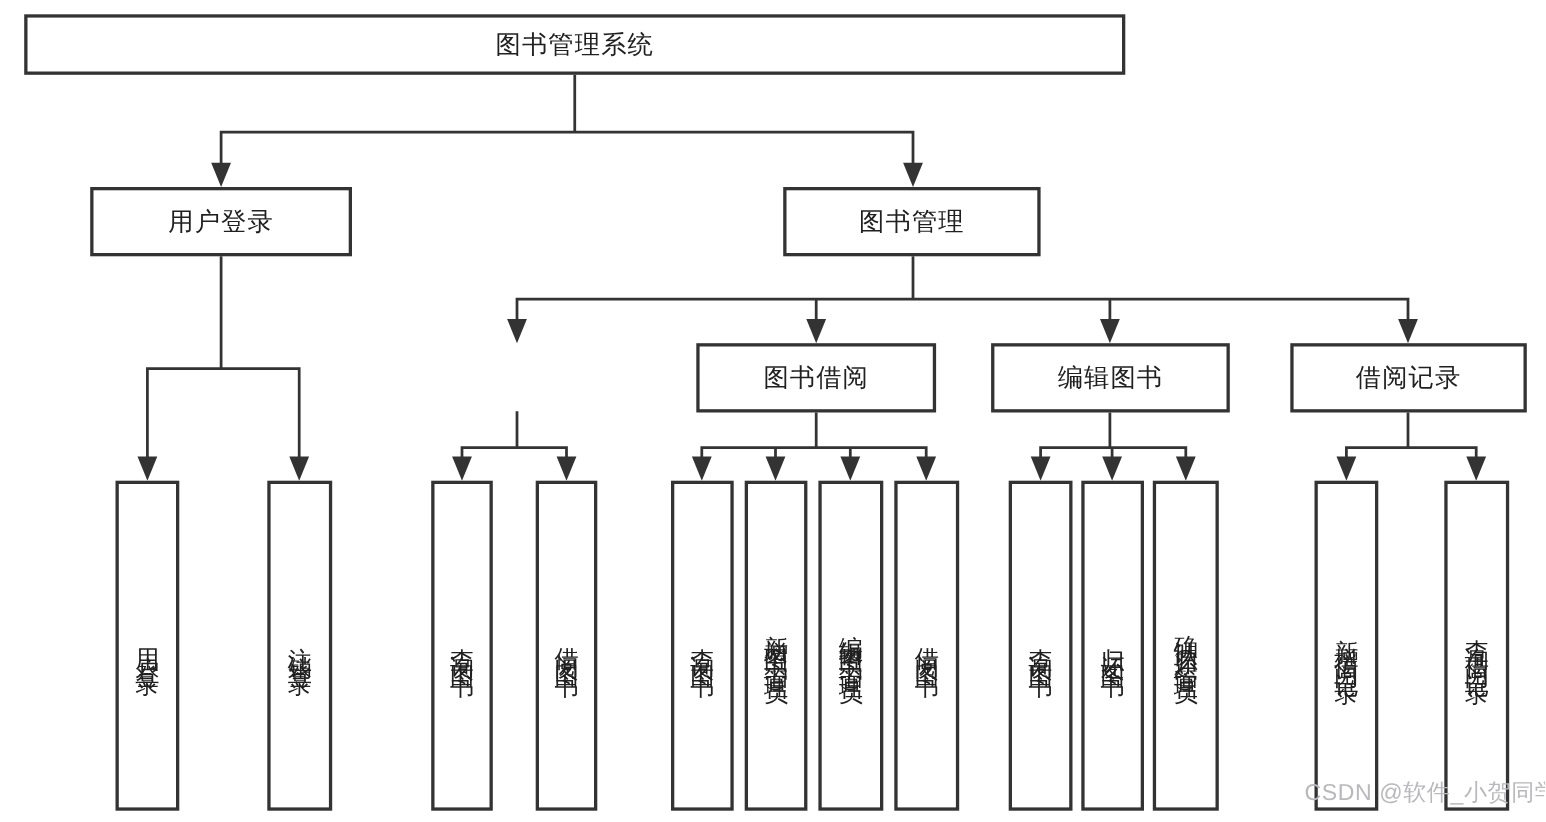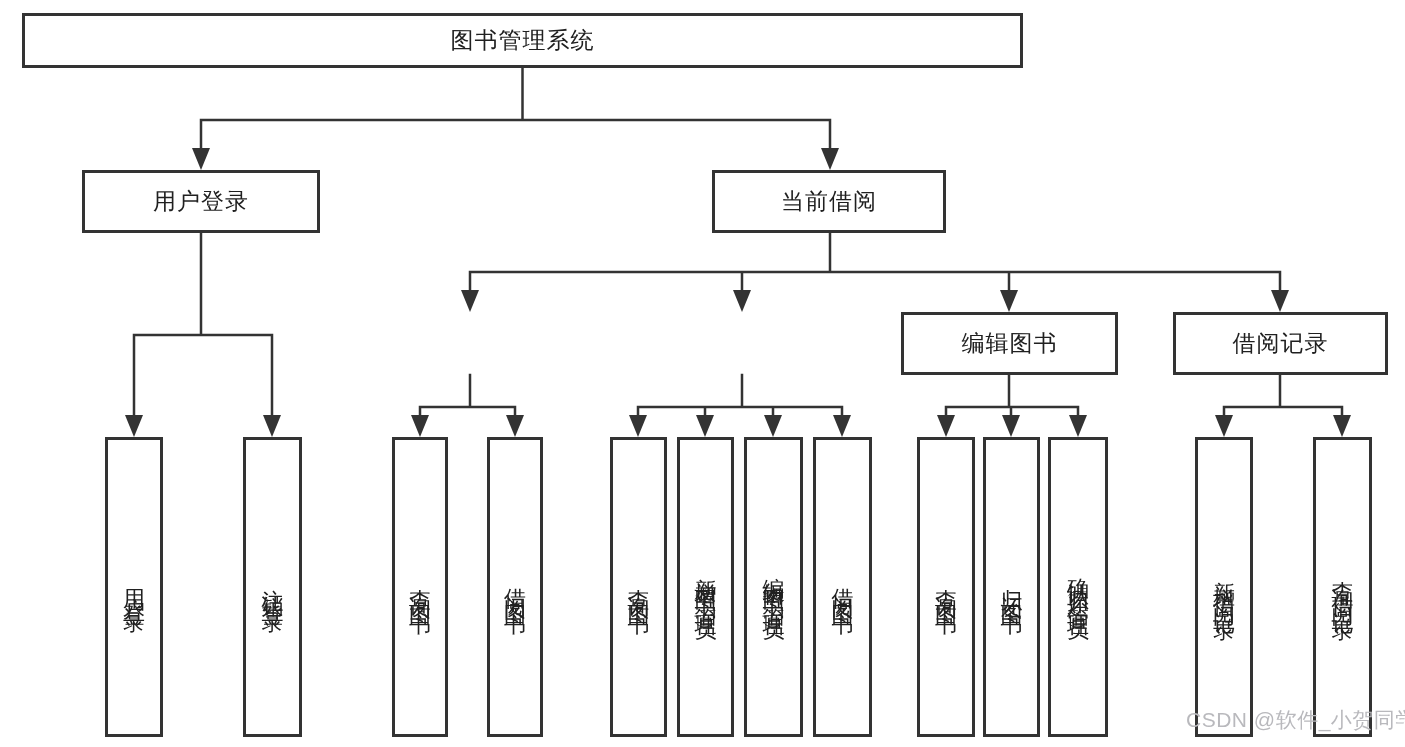--- a/index.html
+++ b/index.html
@@ -99,23 +99,26 @@
   </svg>
 
   <div class="hbox" style="left:22px;top:13px;width:1001px;height:55px">
     <span>图书管理系统</span>
   </div>
 
   <div class="hbox" style="left:82px;top:170px;width:238px;height:63px">
     <span>用户登录</span>
   </div>
   <div class="hbox" style="left:712px;top:170px;width:234px;height:63px">
-    <span>当前借阅</span>
+    <span>图书管理</span>
   </div>
 
+  <div class="hbox" style="left:633px;top:312px;width:218px;height:63px">
+    <span>图书借阅</span>
+  </div>
   <div class="hbox" style="left:901px;top:312px;width:217px;height:63px">
     <span>编辑图书</span>
   </div>
   <div class="hbox" style="left:1173px;top:312px;width:215px;height:63px">
     <span>借阅记录</span>
   </div>
 
   <div class="vbox" style="left:105px;top:437px;width:58px;height:300px">
     <span>用户登录</span>
   </div>

